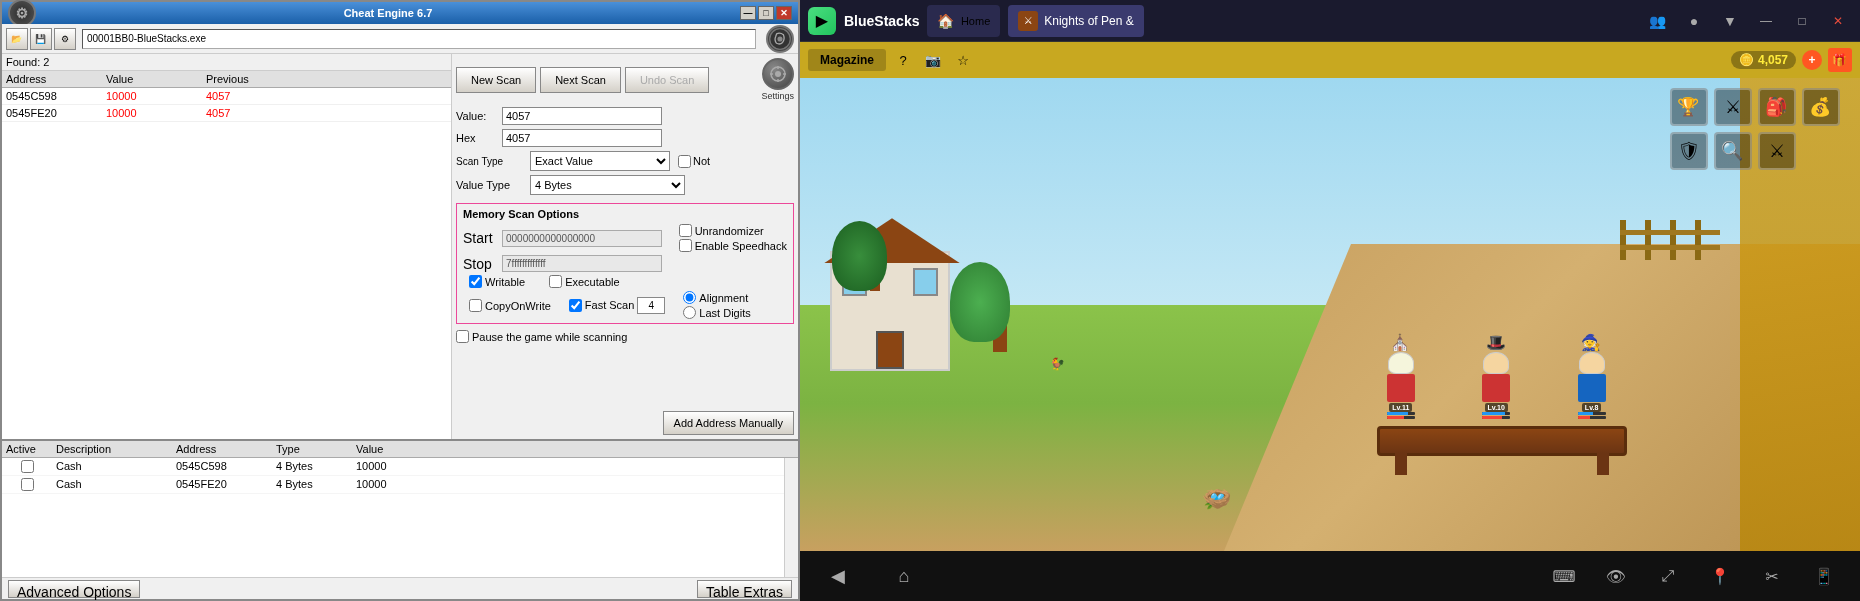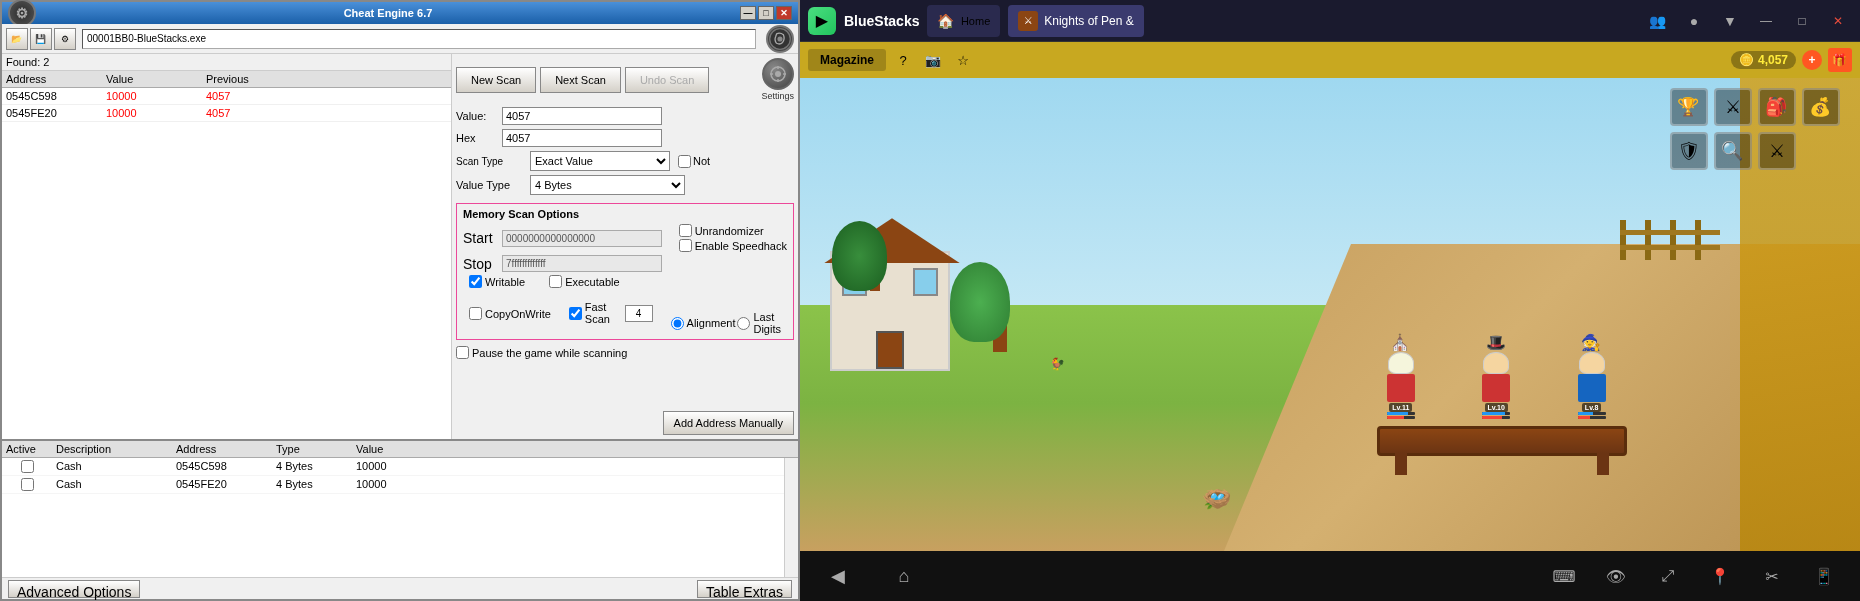--- a/index.html
+++ b/index.html
@@ -320,23 +320,23 @@
       font-size: 11px;
     }
     .fast-scan-input {
       width: 28px; height: 17px;
       border: 1px solid #888;
       font-size: 10px;
       text-align: center;
     }
     .radio-group {
       display: flex;
+      flex-direction: column;
       gap: 2px;
       font-size: 11px;
-      margin-top: 20px;
     }
     .radio-item {
       display: flex;
       align-items: center;
       gap: 3px;
     }
 
     .pause-row {
       display: flex;
       align-items: center;

